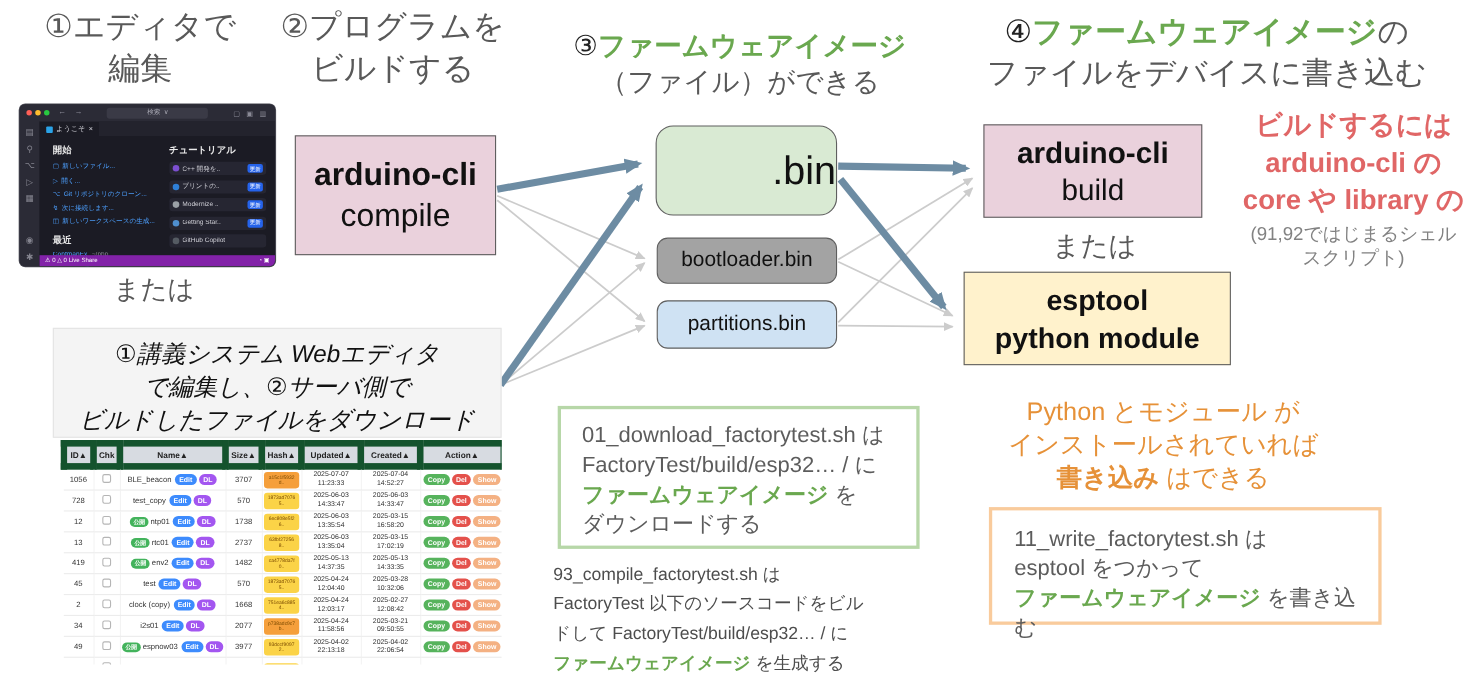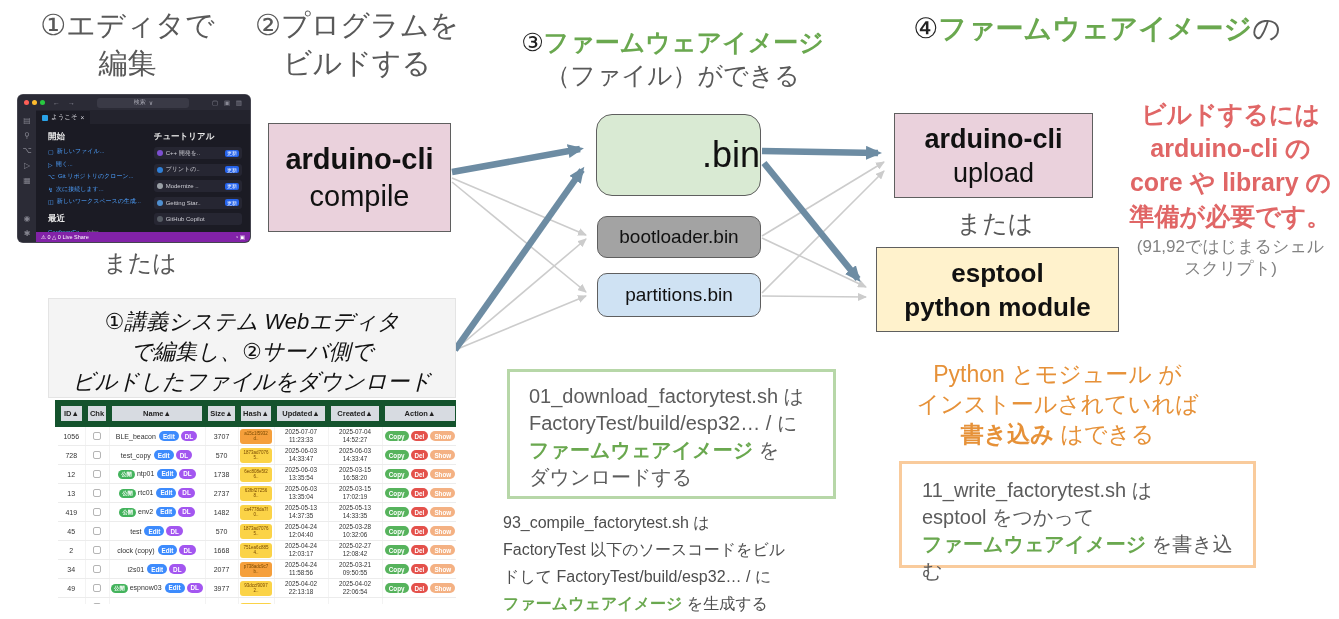--- a/index.html
+++ b/index.html
@@ -143,20 +143,21 @@
   <div class="step step2">
     <div><span>②プログラムを</span></div>
     <div><span>ビルドする</span></div>
   </div>
   <div class="step step3">
     <div><span class="stepnum">③</span><span class="green-b">ファームウェアイメージ</span></div>
     <div><span>（ファイル）ができる</span></div>
   </div>
   <div class="step step4">
     <div><span class="stepnum">④</span><span class="green-b">ファームウェアイメージ</span><span>の</span></div>
+    <div><span>ファイルをデバイスに書き込む</span></div>
   </div>
 
   <div class="vsc">
     <div class="vsc-title">
       <span class="dot dot-r"></span>
       <span class="dot dot-y"></span>
       <span class="dot dot-g"></span>
       <span class="vsc-nav">←</span>
       <span class="vsc-nav">→</span>
       <span class="vsc-search">
@@ -454,33 +455,32 @@
     <div>.bin</div>
   </div>
   <div class="fbox blbox">
     <div>bootloader.bin</div>
   </div>
   <div class="fbox ptbox">
     <div>partitions.bin</div>
   </div>
   <div class="fbox upload">
     <div class="bold">arduino-cli</div>
-    <div>upload</div>
+    <div>build</div>
   </div>
   <div class="orlabel or-right">または</div>
   <div class="fbox esptool">
     <div>esptool</div>
     <div>python module</div>
   </div>
 
   <div class="rednote">
     <div>ビルドするには</div>
     <div>arduino-cli の</div>
     <div>core や library の</div>
-    <div>準備が必要です。</div>
     <div class="sub">
       <div>(91,92ではじまるシェル</div>
       <div>スクリプト)</div>
     </div>
   </div>
 
   <div class="gbox">
     <div>01_download_factorytest.sh は</div>
     <div>FactoryTest/build/esp32… / に</div>
     <div><span class="green-b">ファームウェアイメージ</span><span> を</span></div>

